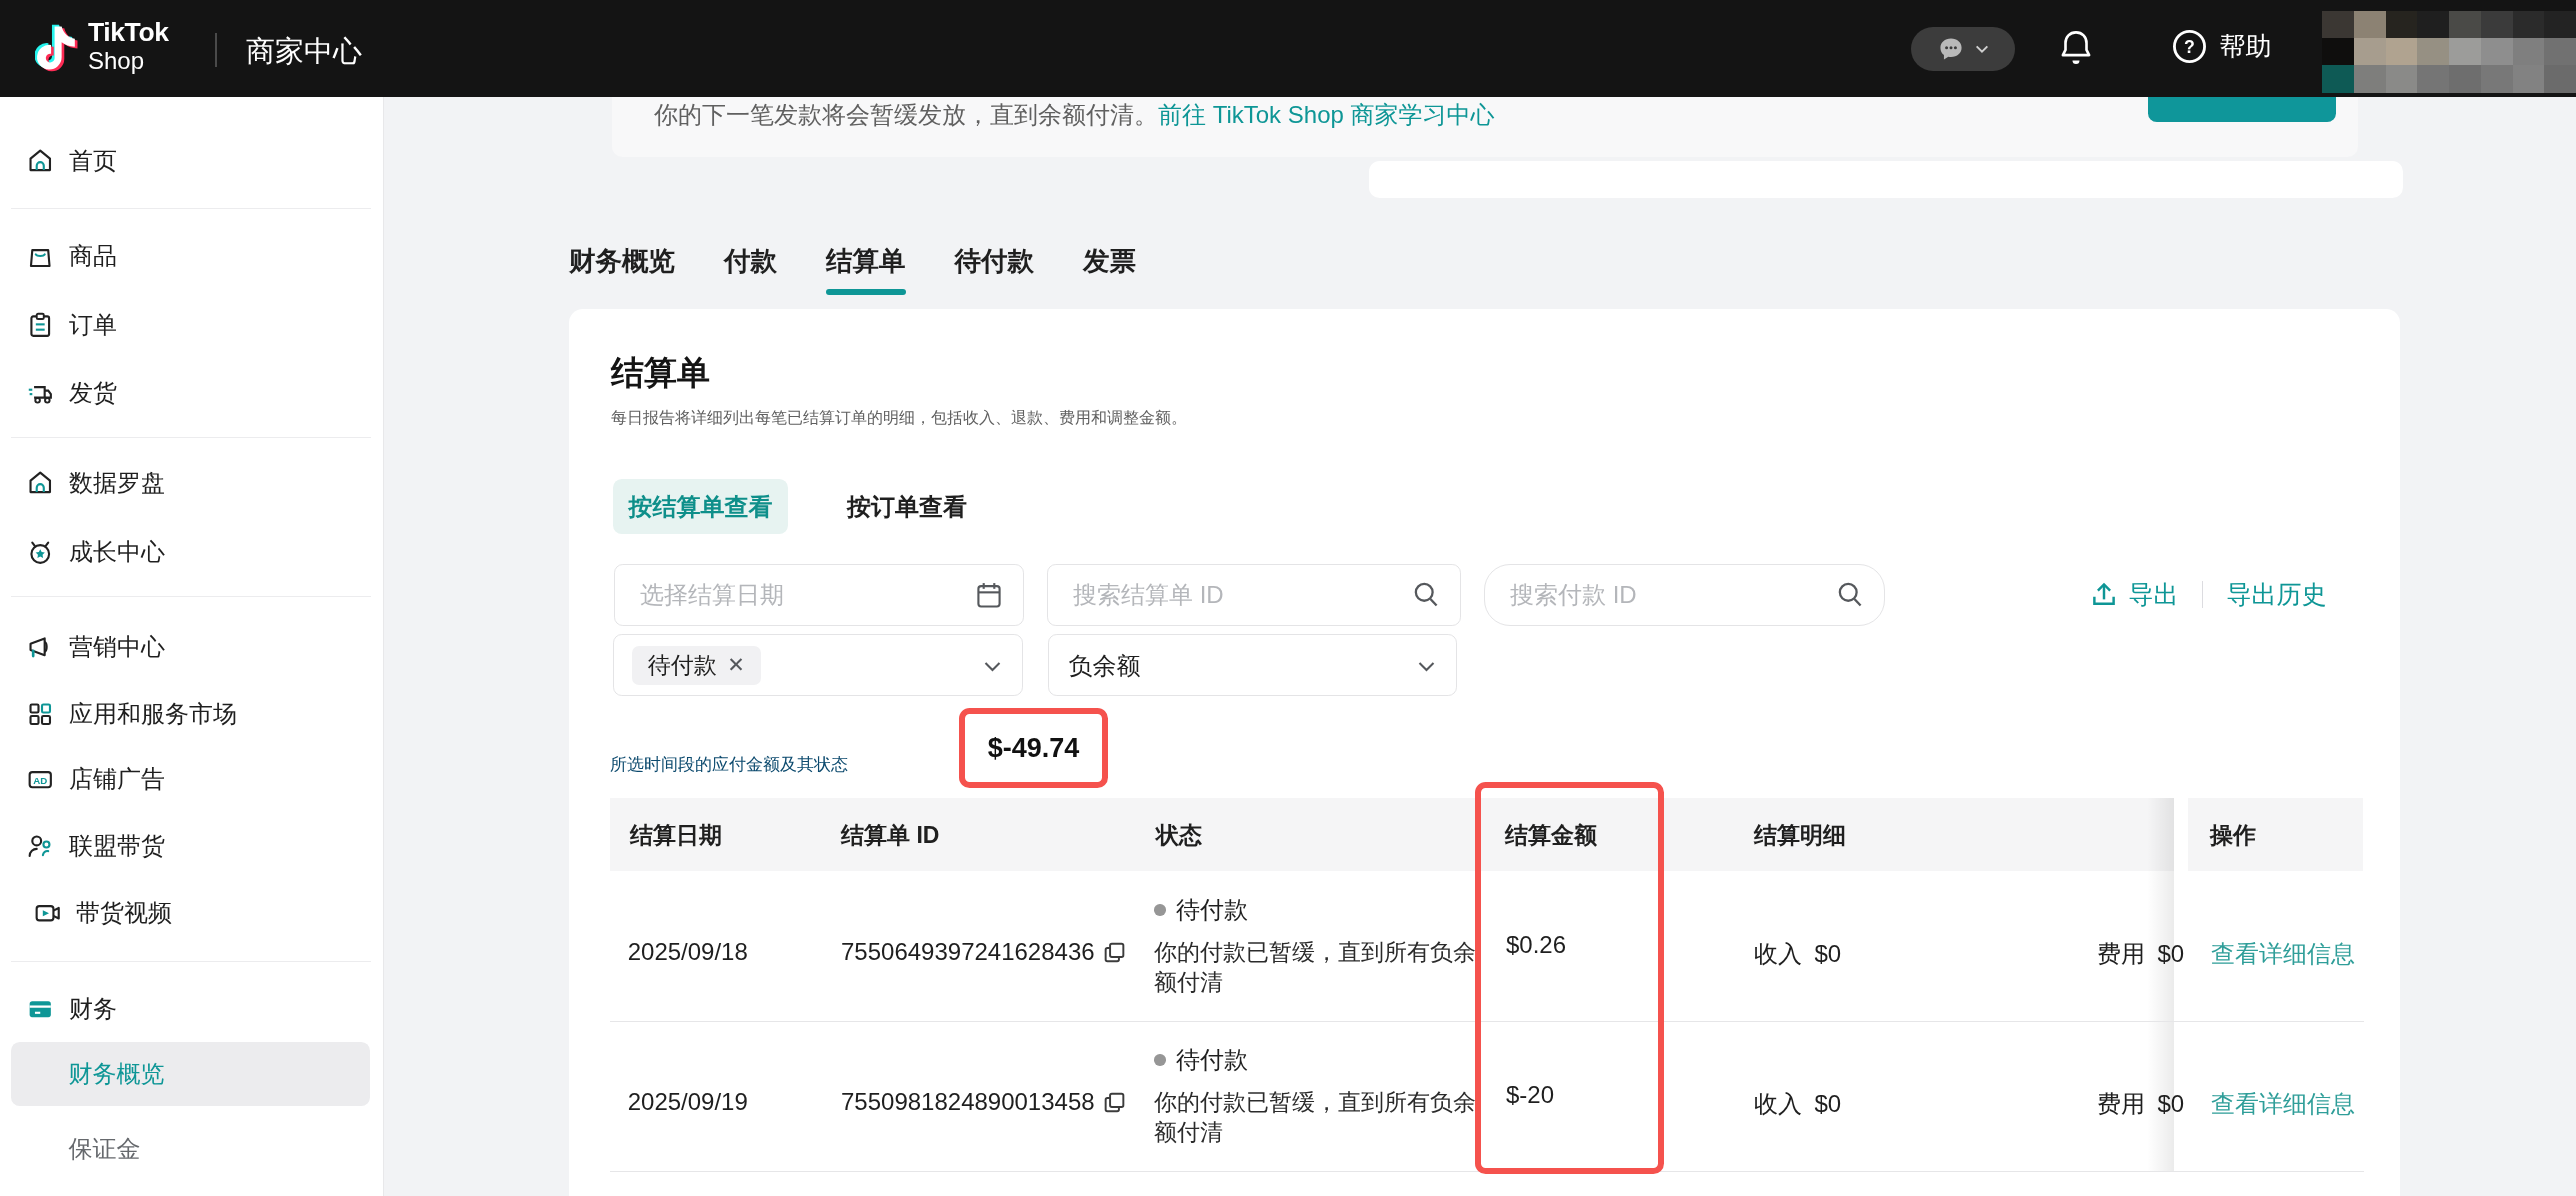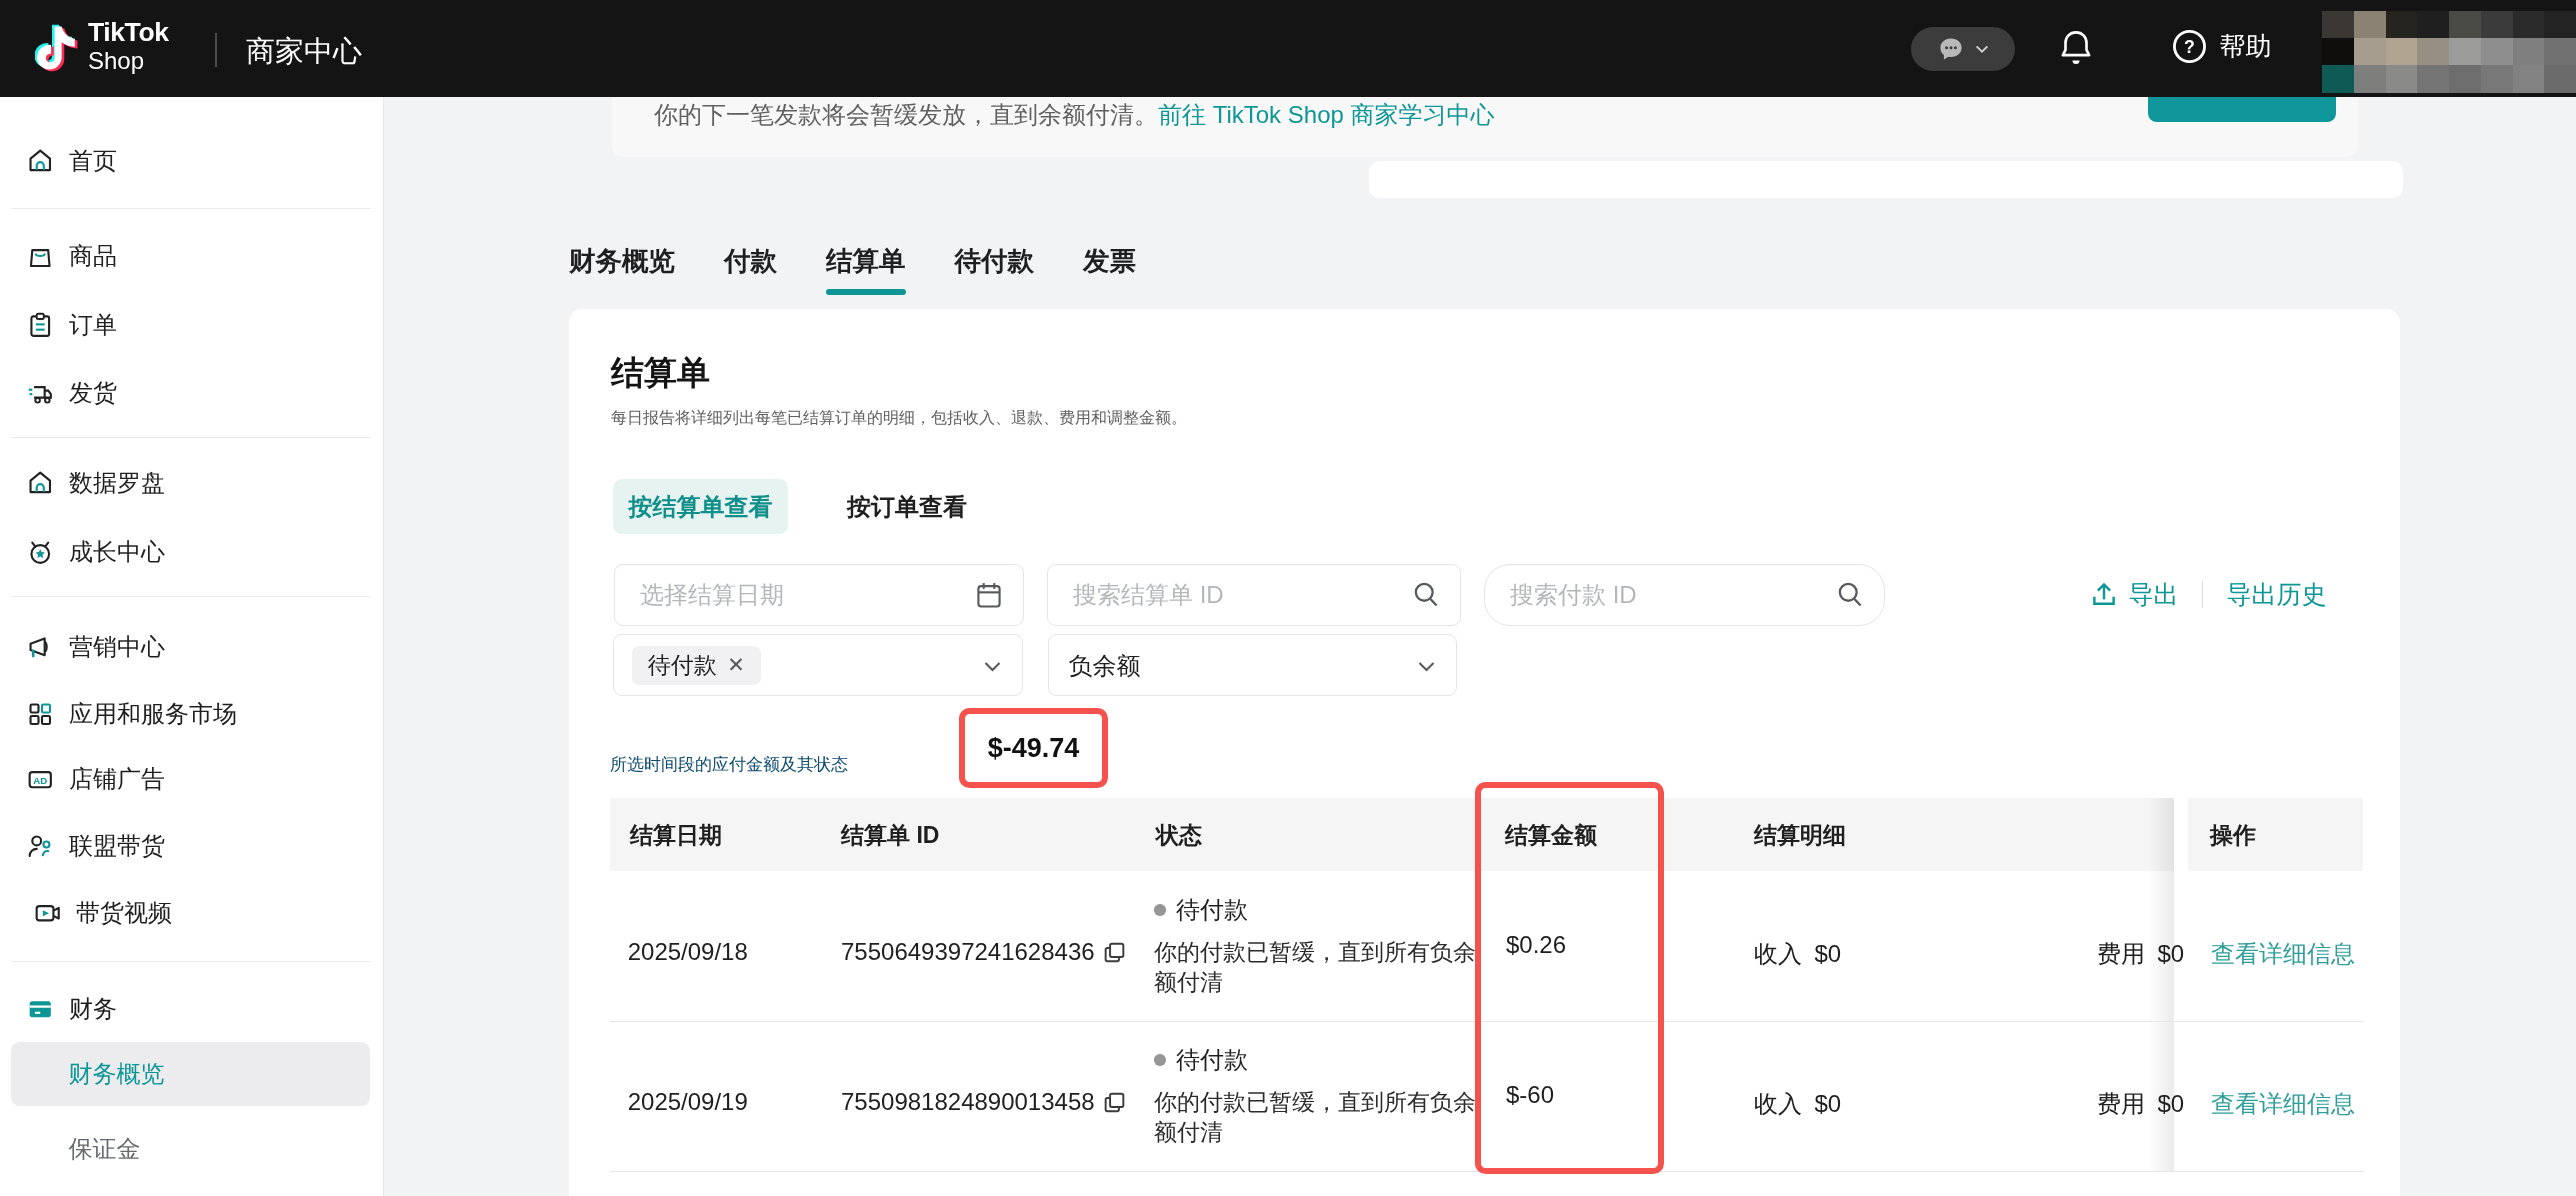--- a/index.html
+++ b/index.html
@@ -242,21 +242,21 @@
               </svg>
           </span>
         </div>
         <div class="cell c-status">
           <div class="strow">
             <span class="dot"></span>
             <span>待付款</span>
           </div>
           <div class="note">你的付款已暂缓，直到所有负余额付清</div>
         </div>
-        <div class="cell c-amt">$-60</div>
+        <div class="cell c-amt">$-20</div>
         <div class="cell c-inc">
           <span>收入</span><span class="v">$0</span>
         </div>
         <div class="cell c-fee">
           <span>费用</span><span class="v">$0</span>
         </div>
         <div class="cell c-act">查看详细信息</div>
       </div>
 
       <div class="ann2"></div>

